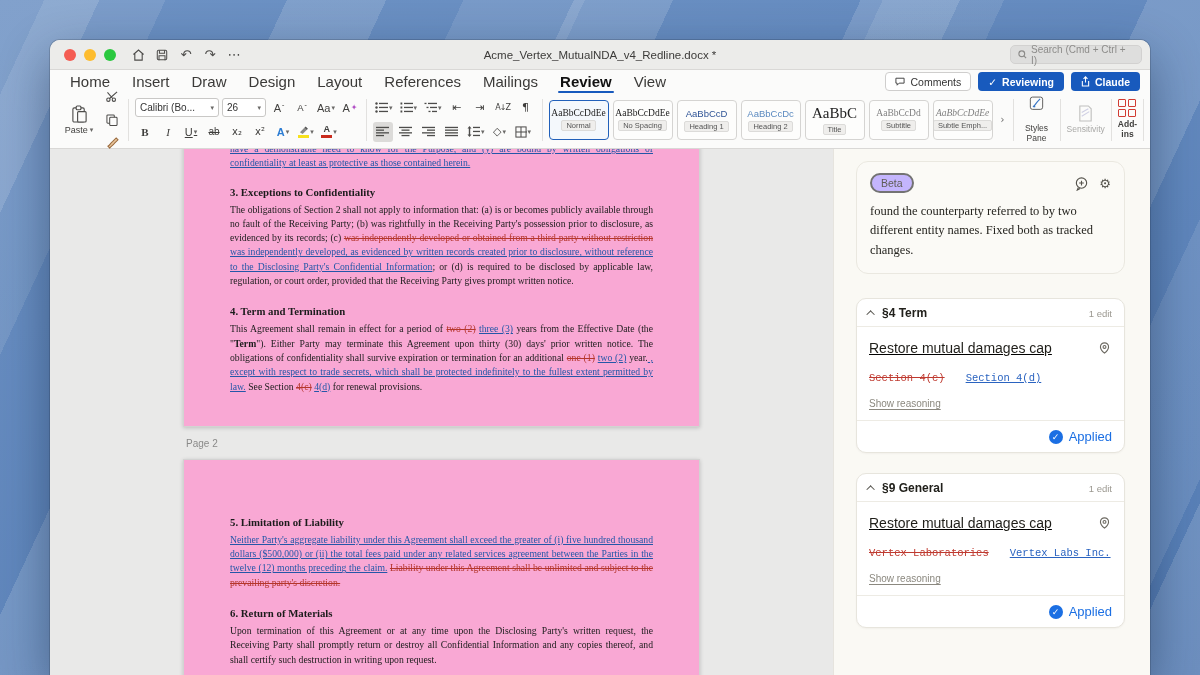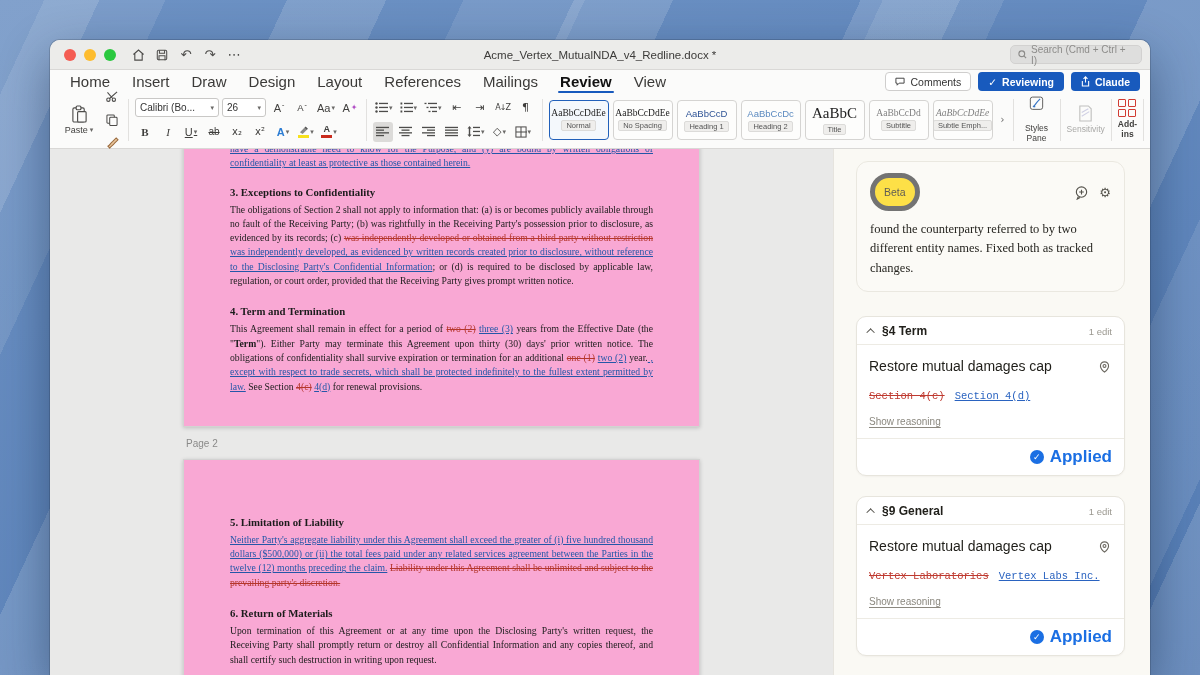--- a/index.html
+++ b/index.html
@@ -102,42 +102,42 @@
   .run-bold{ color:#1c1c1c; font-weight:700;}
   .run-ins{ color:#2457a8; text-decoration:underline;}
   .run-del{ color:#b5362c; text-decoration:line-through;}
 
   
   .claude-panel{ width:317px; flex:0 0 auto; background:#faf9f4; border-left:1px solid #e6e4de;
     padding:12px 25px 0 22px; overflow:hidden;}
   .cp-title{ font-size:15px; font-weight:700; color:#272622; letter-spacing:.2px; margin-bottom:12px;}
   .welcome-card{ background:#fbfaf6; border:1px solid #eae8e0; border-radius:12px; padding:11px 13px 13px; margin-bottom:24px;}
   .wc-head{ display:flex; align-items:center; margin-bottom:9px;}
-  .beta-pill{ font-size:10.5px; color:#5f5c55; background:#fde047; border:5px solid #737373; border-radius:20px; padding:8px 9px;}
+  .beta-pill{ font-size:10.5px; color:#5f5c55; background:#c4b5fd; border:2px solid #737373; border-radius:20px; padding:2px 9px;}
   .wc-icons{ margin-left:auto; display:flex; gap:10px; align-items:center; color:#55534c;}
   .wc-text{ font-family:"Liberation Serif",serif; font-size:12.5px; line-height:1.55; color:#262520;}
   .edit-card{ background:#fff; border:1px solid #e7e5dd; border-radius:10px; margin-bottom:20px; overflow:hidden;
     box-shadow:0 1px 2px rgba(40,35,20,.04);}
   .ec-head{ display:flex; align-items:center; gap:7px; padding:7px 12px 6px; border-bottom:1px solid #edebe4;}
   .chev-up{ width:6px; height:6px; border-left:1.6px solid #56544e; border-top:1.6px solid #56544e;
     transform:rotate(45deg) translateY(2px);}
   .ec-sec{ font-size:12px; font-weight:700; color:#21201b;}
   .ec-edits{ margin-left:auto; font-size:9.5px; color:#9b9890;}
   .ec-body{ padding:13px 12px 11px;}
-  .ec-actionrow{ display:flex; align-items:flex-end;}
+  .ec-actionrow{ display:flex; align-items:flex-start;text-decoration:underline;}
   .ec-action{ font-size:14px; font-weight:500; color:#1f1e19;}
   .ec-pin{ margin-left:auto; color:#6b6860;}
   .ec-diff{ margin:16px 0 14px; font-family:"Liberation Mono","DejaVu Sans Mono",monospace; font-size:10.5px; white-space:nowrap;}
   .diff-del{ color:#bf3a30; text-decoration:line-through;}
-  .diff-ins{ color:#2a63c0; text-decoration:underline; margin-left:10px;font-family:Liberation Mono, monospace;}
+  .diff-ins{ color:#2a63c0; text-decoration:underline; margin-left:21px;font-family:Liberation Mono, monospace;}
   .ec-reason{ font-size:10px; color:#8b887f; text-decoration:underline; text-underline-offset:2px;}
   .ec-foot{ border-top:1px solid #edebe4; padding:8px 12px; display:flex; justify-content:flex-end; align-items:center; gap:6px;}
   .chk{ width:14px; height:14px; border-radius:50%; background:#1b6fe3; color:#fff; font-size:9px;
     display:flex; align-items:center; justify-content:center;}
-  .applied{ font-size:17px; color:#1b6fe3; font-weight:700;}
+  .applied{ font-size:13px; color:#1b6fe3; font-weight:400;}
 
   svg{ display:block;}
 </style>
 </head>
 <body>
 
 <div class="window">
 
   <div class="titlebar">
     <div class="traffic">

